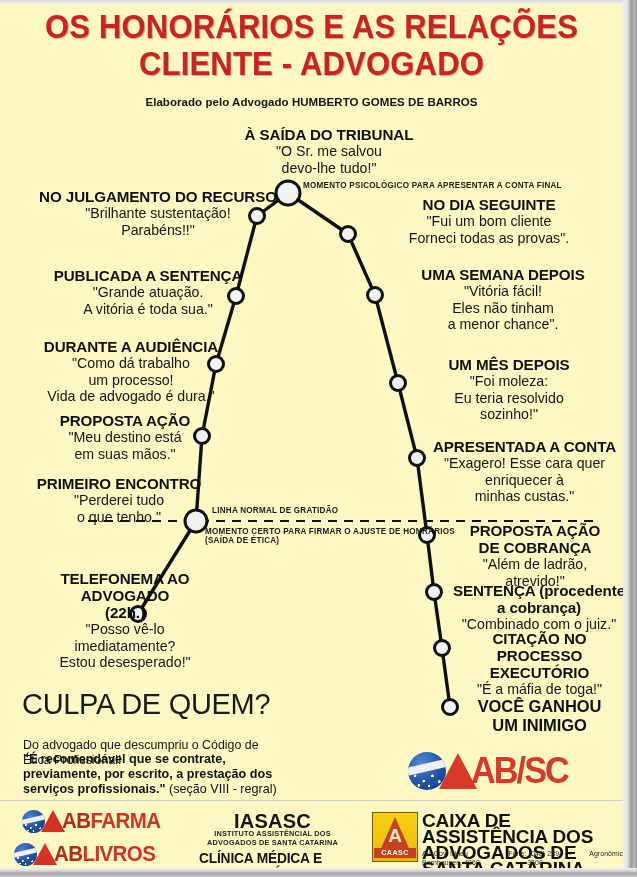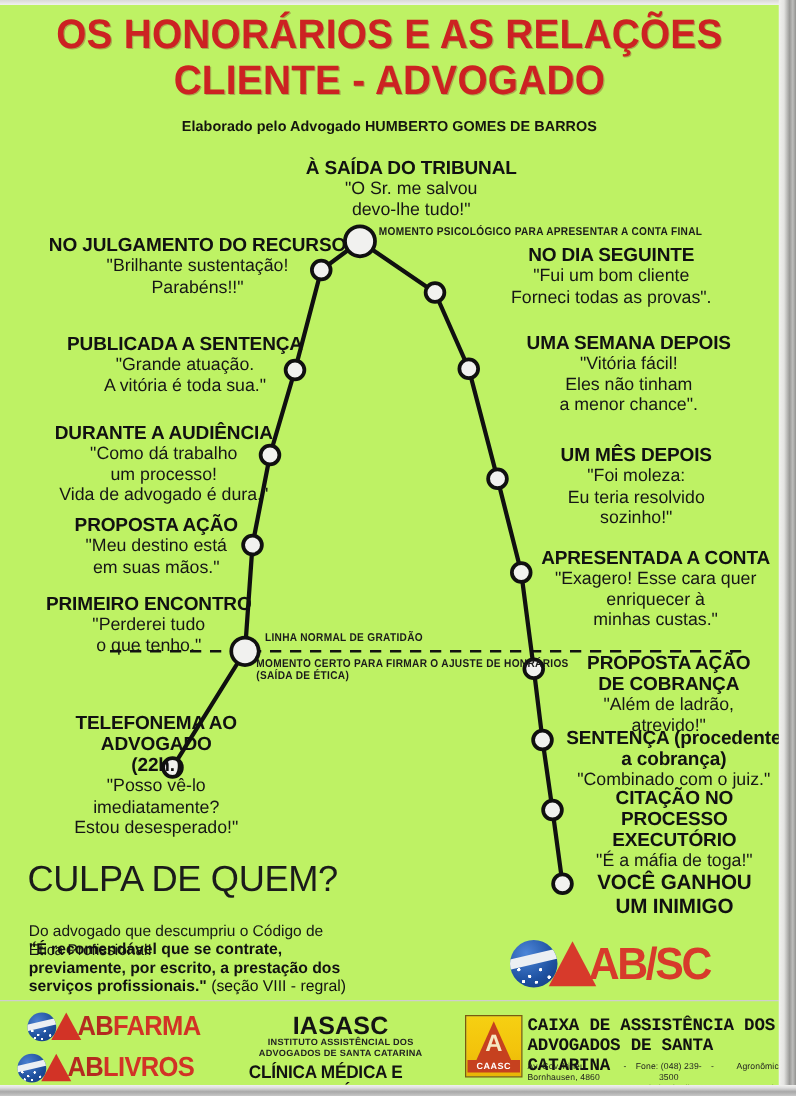--- a/index.html
+++ b/index.html
@@ -4,21 +4,21 @@
 <style>
   html, body {
     margin: 0;
     padding: 0;
     background: #6e6e6e;
   }
   #poster {
     position: relative;
     width: 637px;
     height: 877px;
-    background: #bef264;
+    background: #fef9c3;
     overflow: hidden;
     font-family: "Liberation Sans", sans-serif;
     color: #121212;
     box-sizing: border-box;
   }
   
   .edge-right {
     position: absolute; top: 0; right: 0; width: 14px; height: 877px;
     background: linear-gradient(to right, #f1f1ef 0%, #e3e3e1 30%, #9a9a98 62%, #bdbdbb 80%, #8f8f8d 100%);
   }
@@ -183,22 +183,22 @@
   .caasc-a {
     position: absolute; left: 0; top: 12px; width: 44px; text-align: center;
     font-weight: bold; font-size: 19px; color: #f6e7c2;
   }
   .caasc-band {
     position: absolute; left: 1px; bottom: 3px; width: 42px; height: 10px;
     background: #c6411f; color: #ffffff; font-weight: bold; font-size: 7.2px;
     letter-spacing: 0.4px; text-align: center; line-height: 10px;
   }
   .caasc-t1 {
-    position: absolute; left: 422px; top: 813px; font-weight: bold; font-size: 14px;
-    line-height: 16px; color: #111; letter-spacing: -0.15px; font-family: Liberation Mono, monospace;
+    position: absolute; left: 422px; top: 813px; font-weight: bold; font-size: 19px;
+    line-height: 16px; color: #111; letter-spacing: -0.15px;
   }
   .caasc-addr {
     position: absolute; left: 422px; top: 849px; width: 205px;
     font-size: 6.9px; line-height: 9px; color: #1d1d1d; letter-spacing: 0.1px;
   }
   .caasc-addr .row { display: flex; }
   .caasc-addr .c1 { width: 72px; }
   .caasc-addr .c2 { width: 12px; text-align: center; }
   .caasc-addr .c3 { width: 58px; text-align: center; }
   .caasc-addr .c4 { width: 12px; text-align: center; }

